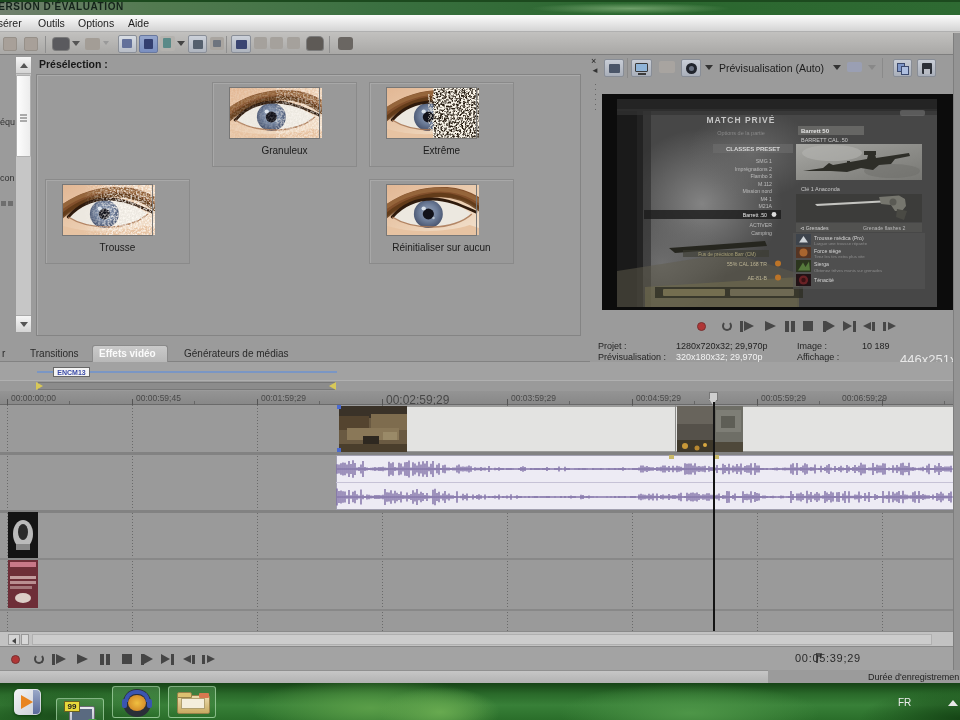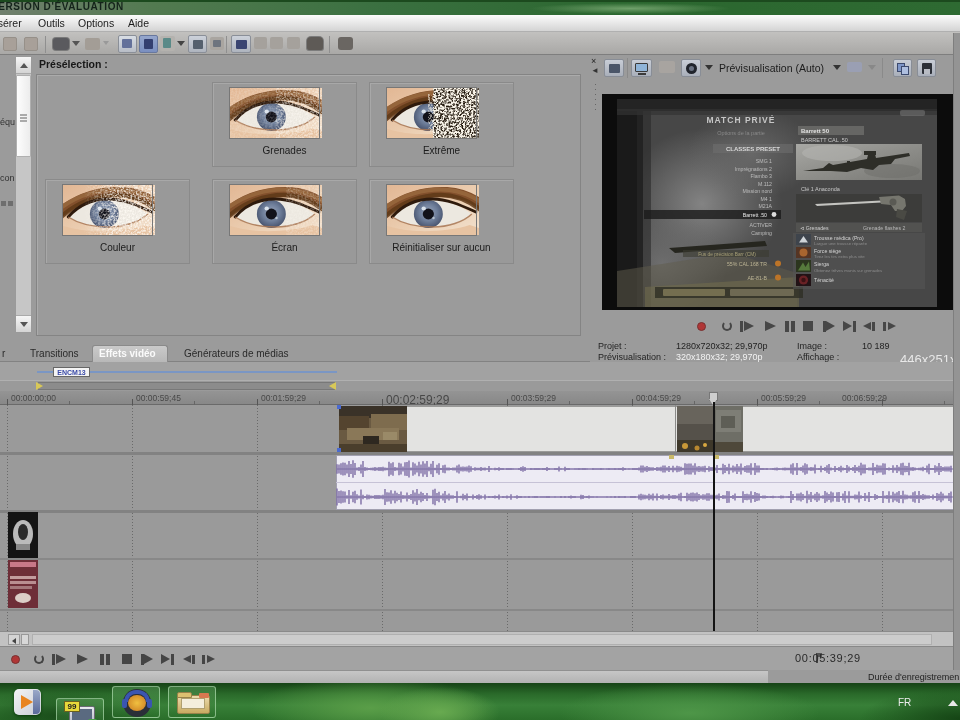--- a/index.html
+++ b/index.html
@@ -123,21 +123,21 @@
 <circle cx="40" cy="29" r="14" fill="url(#iris)"></circle>
 <circle cx="40" cy="29" r="5.4" fill="#12121a"></circle>
 <circle cx="35.5" cy="23.5" r="2.1" fill="#dfe7ef" opacity="0.95"></circle>
 <circle cx="45" cy="33" r="1.2" fill="#c8d2dc" opacity="0.8"></circle>
 <path d="M5 32 C16 19 30 14 44 14 C59 14 73 21 86 27" stroke="#2e1a0c" stroke-width="2.8" fill="none" stroke-linecap="round"></path>
 <path d="M5 32 C14 38 28 42 44 42 C59 42 74 37 82 29" stroke="#a87652" stroke-width="1.5" fill="none" opacity="0.85"></path>
 <path d="M8 43 C26 48 60 47 80 40 L89 43 L89 50 L0 50 L0 41 Z" fill="#e7c3a2"></path>
 <rect x="0" y="0" width="89" height="50" filter="url(#nz)" opacity="0.18"></rect>
           <rect x="45" y="0" width="44" height="50" filter="url(#nz)" opacity="0.4"></rect>
 </svg></div>
-<div class="clabel">Grenades</div>
+<div class="clabel">Granuleux</div>
 </div>
 <div class="cell" style="left:369px;top:82px;">
 <div class="eyeimg"><svg width="92" height="50" viewBox="0 0 89 50" preserveAspectRatio="none">
 <rect width="89" height="50" fill="url(#skin)"></rect>
 <path d="M-6 30 C14 12 36 6 58 7 C74 8 85 14 95 23" stroke="#82502c" stroke-width="10" fill="none"></path>
 <path d="M-6 26 C14 9 38 3 60 5 C76 7 86 13 95 20" stroke="#9a6a40" stroke-width="4" fill="none" opacity="0.8"></path>
 <path d="M-2 32 C14 17 34 10 52 10 C68 10 80 16 92 26" stroke="#5e3817" stroke-width="4.5" fill="none" opacity="0.85"></path>
 <path d="M5 32 C16 20 30 15 44 15 C58 15 72 21 82 29 C74 37 60 42 44 42 C29 42 13 38 5 32 Z" fill="#ece8e0"></path>
 <circle cx="40" cy="29" r="14" fill="url(#iris)"></circle>
 <circle cx="40" cy="29" r="5.4" fill="#12121a"></circle>
@@ -162,39 +162,21 @@
 <path d="M5 32 C16 20 30 15 44 15 C58 15 72 21 82 29 C74 37 60 42 44 42 C29 42 13 38 5 32 Z" fill="#ece8e0"></path>
 <circle cx="40" cy="29" r="14" fill="url(#iris)"></circle>
 <circle cx="40" cy="29" r="5.4" fill="#12121a"></circle>
 <circle cx="35.5" cy="23.5" r="2.1" fill="#dfe7ef" opacity="0.95"></circle>
 <circle cx="45" cy="33" r="1.2" fill="#c8d2dc" opacity="0.8"></circle>
 <path d="M5 32 C16 19 30 14 44 14 C59 14 73 21 86 27" stroke="#2e1a0c" stroke-width="2.8" fill="none" stroke-linecap="round"></path>
 <path d="M5 32 C14 38 28 42 44 42 C59 42 74 37 82 29" stroke="#a87652" stroke-width="1.5" fill="none" opacity="0.85"></path>
 <path d="M8 43 C26 48 60 47 80 40 L89 43 L89 50 L0 50 L0 41 Z" fill="#e7c3a2"></path>
 <rect x="20" y="0" width="69" height="50" filter="url(#nz)" mask="url(#fadeL)" opacity="0.75"></rect>
 </svg></div>
-<div class="clabel">Couleur</div>
-</div>
-<div class="cell" style="left:212px;top:179px;">
-<div class="eyeimg"><svg width="92" height="50" viewBox="0 0 89 50" preserveAspectRatio="none">
-<rect width="89" height="50" fill="url(#skin)"></rect>
-<path d="M-6 30 C14 12 36 6 58 7 C74 8 85 14 95 23" stroke="#82502c" stroke-width="10" fill="none"></path>
-<path d="M-6 26 C14 9 38 3 60 5 C76 7 86 13 95 20" stroke="#9a6a40" stroke-width="4" fill="none" opacity="0.8"></path>
-<path d="M-2 32 C14 17 34 10 52 10 C68 10 80 16 92 26" stroke="#5e3817" stroke-width="4.5" fill="none" opacity="0.85"></path>
-<path d="M5 32 C16 20 30 15 44 15 C58 15 72 21 82 29 C74 37 60 42 44 42 C29 42 13 38 5 32 Z" fill="#ece8e0"></path>
-<circle cx="40" cy="29" r="14" fill="url(#iris)"></circle>
-<circle cx="40" cy="29" r="5.4" fill="#12121a"></circle>
-<circle cx="35.5" cy="23.5" r="2.1" fill="#dfe7ef" opacity="0.95"></circle>
-<circle cx="45" cy="33" r="1.2" fill="#c8d2dc" opacity="0.8"></circle>
-<path d="M5 32 C16 19 30 14 44 14 C59 14 73 21 86 27" stroke="#2e1a0c" stroke-width="2.8" fill="none" stroke-linecap="round"></path>
-<path d="M5 32 C14 38 28 42 44 42 C59 42 74 37 82 29" stroke="#a87652" stroke-width="1.5" fill="none" opacity="0.85"></path>
-<path d="M8 43 C26 48 60 47 80 40 L89 43 L89 50 L0 50 L0 41 Z" fill="#e7c3a2"></path>
-<rect x="55" y="0" width="34" height="50" filter="url(#nz)" opacity="0.25"></rect>
-</svg></div>
-<div class="clabel">Écran</div>
+<div class="clabel">Trousse</div>
 </div>
 <div class="cell" style="left:369px;top:179px;">
 <div class="eyeimg"><svg width="92" height="50" viewBox="0 0 89 50" preserveAspectRatio="none">
 <rect width="89" height="50" fill="url(#skin)"></rect>
 <path d="M-6 30 C14 12 36 6 58 7 C74 8 85 14 95 23" stroke="#82502c" stroke-width="10" fill="none"></path>
 <path d="M-6 26 C14 9 38 3 60 5 C76 7 86 13 95 20" stroke="#9a6a40" stroke-width="4" fill="none" opacity="0.8"></path>
 <path d="M-2 32 C14 17 34 10 52 10 C68 10 80 16 92 26" stroke="#5e3817" stroke-width="4.5" fill="none" opacity="0.85"></path>
 <path d="M5 32 C16 20 30 15 44 15 C58 15 72 21 82 29 C74 37 60 42 44 42 C29 42 13 38 5 32 Z" fill="#ece8e0"></path>
 <circle cx="40" cy="29" r="14" fill="url(#iris)"></circle>
 <circle cx="40" cy="29" r="5.4" fill="#12121a"></circle>

